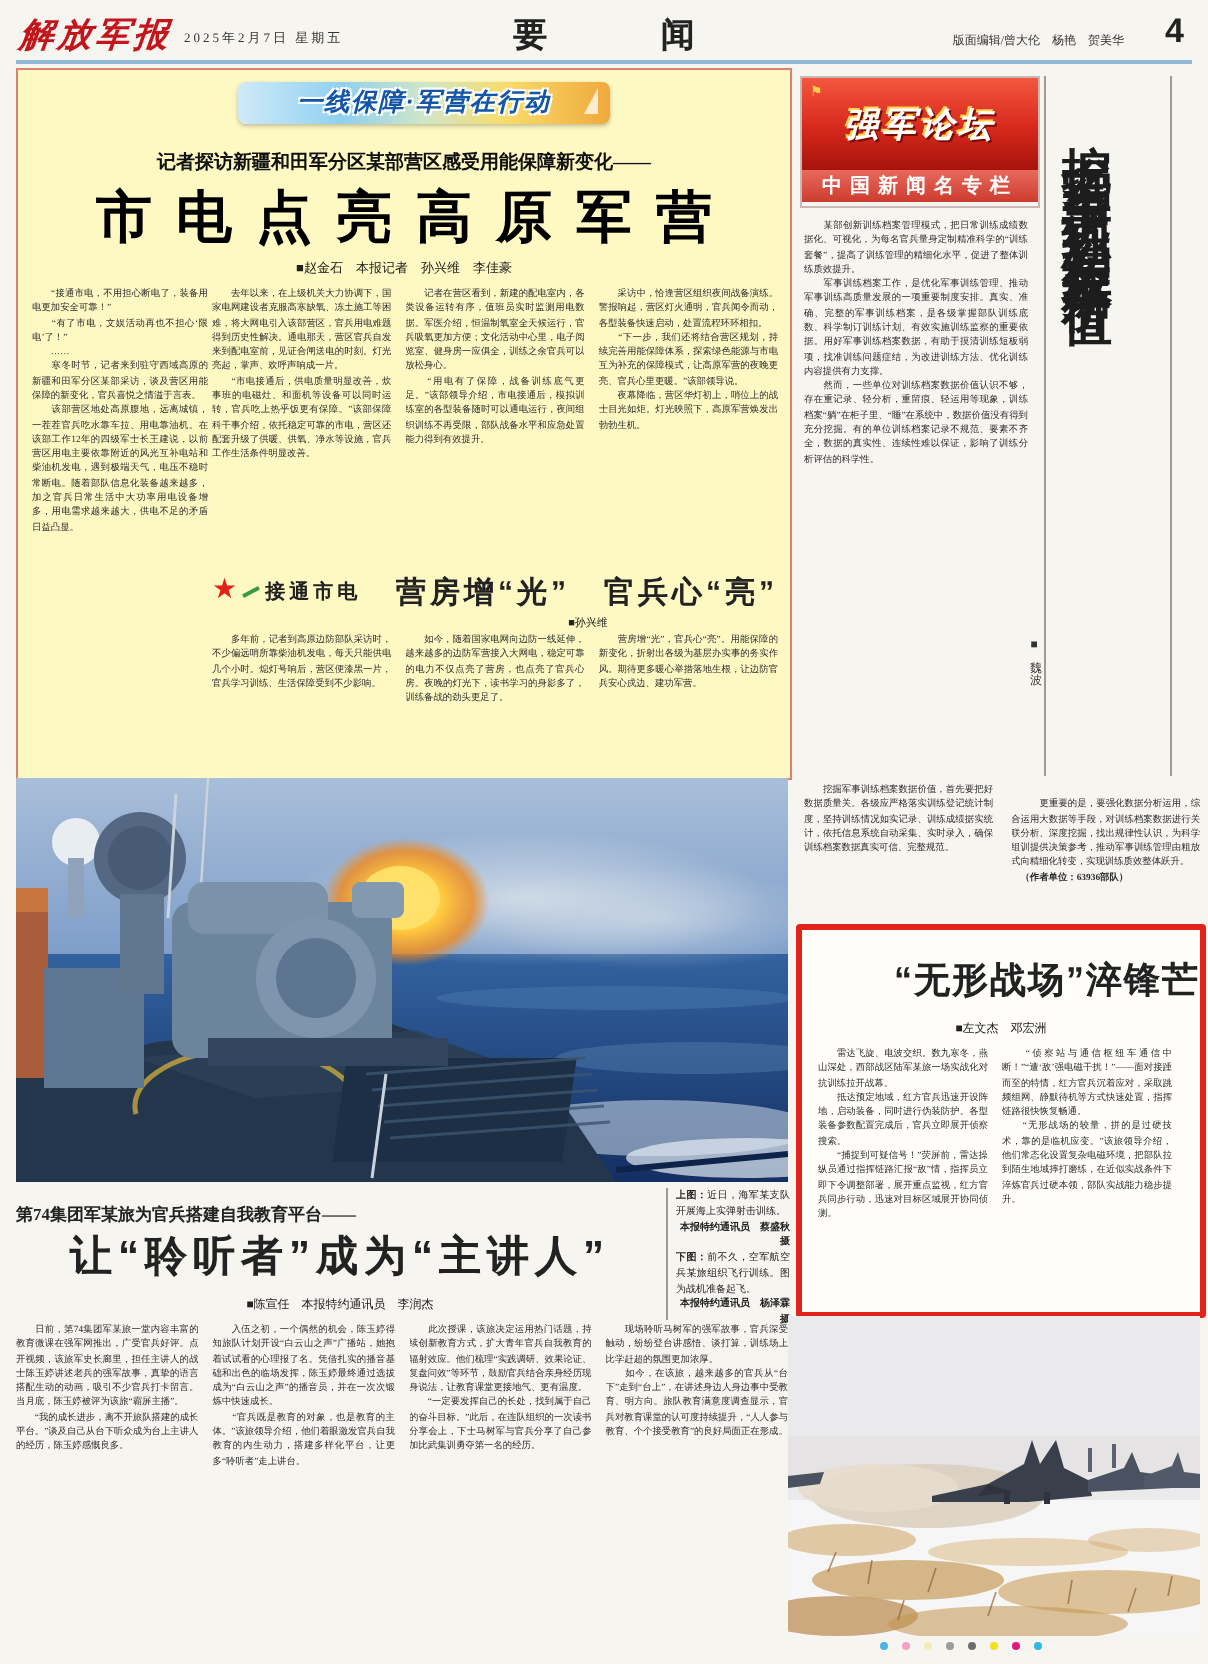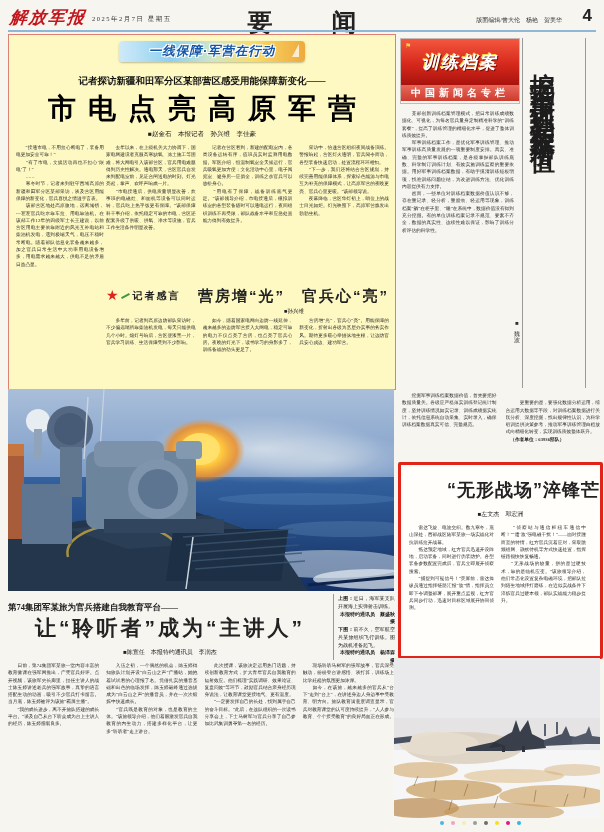--- a/index.html
+++ b/index.html
@@ -7,21 +7,21 @@
     width:604px;height:832px;position:relative;overflow:hidden;
     background:#f7f5f0;
     font-family:"Liberation Serif","DejaVu Serif",serif;
     color:#222;
   }
   .abs{position:absolute;}
   
   .masthead-logo{left:10px;top:6px;font-size:17px;font-weight:bold;color:#c3161c;
     transform:skewX(-6deg);letter-spacing:2px;font-style:italic;}
   .masthead-date{left:92px;top:15px;font-size:6.5px;letter-spacing:1.5px;color:#333;}
-  .section-title{left:0;right:0;top:6px;text-align:center;font-size:25px;font-weight:bold;
+  .section-title{left:0;right:0;top:6px;text-align:center;font-size:17px;font-weight:bold;
     letter-spacing:26px;text-indent:26px;font-family:"Liberation Sans",sans-serif;}
   .editors{right:42px;top:16px;font-size:6px;color:#333;}
   .page-num{right:12px;top:6px;font-size:17px;font-weight:bold;font-family:"Liberation Sans",sans-serif;}
   .header-rule{left:8px;top:30px;width:588px;height:2px;background:#8fb7d6;}
   
   .main-box{left:8px;top:34px;width:386px;height:354px;border:1px solid #dd8273;background:#fef9c3;}
   .banner{left:110px;top:6px;width:186px;height:21px;border-radius:4px;
     background:linear-gradient(90deg,#cfeaf8 0%,#8fd0ef 28%,#cfe6c9 50%,#f8dc6a 72%,#f0a93c 100%);
     box-shadow:0 1px 2px rgba(0,0,0,.25);display:flex;align-items:center;justify-content:center;}
   .banner-text{font-size:12.5px;font-weight:bold;font-style:italic;color:#1356a8;
@@ -122,21 +122,21 @@
 　　“用电有了保障，战备训练底气更足。”该部领导介绍，市电接通后，模拟训练室的各型装备随时可以通电运行，夜间组织训练不再受限，部队战备水平和应急处置能力得到有效提升。</div>
     <div class="bodytext">　　采访中，恰逢营区组织夜间战备演练。警报响起，营区灯火通明，官兵闻令而动，各型装备快速启动，处置流程环环相扣。
 　　“下一步，我们还将结合营区规划，持续完善用能保障体系，探索绿色能源与市电互为补充的保障模式，让高原军营的夜晚更亮、官兵心里更暖。”该部领导说。
 　　夜幕降临，营区华灯初上，哨位上的战士目光如炬。灯光映照下，高原军营焕发出勃勃生机。</div>
   </div>
 
   <div class="abs feature-row">
     <div class="feature-badge">
       <span class="star">★</span>
       <span class="swoosh"></span>
-      <span class="feature-badge-label">记者感言</span>
+      <span class="feature-badge-label">接通市电</span>
     </div>
     <div class="feature-headline">营房增“光”　官兵心“亮”</div>
   </div>
   <div class="abs feature-byline">■孙兴维</div>
   <div class="abs fcols colrow">
     <div class="bodytext">　　多年前，记者到高原边防部队采访时，不少偏远哨所靠柴油机发电，每天只能供电几个小时。熄灯号响后，营区便漆黑一片，官兵学习训练、生活保障受到不少影响。</div>
     <div class="bodytext">　　如今，随着国家电网向边防一线延伸，越来越多的边防军营接入大网电，稳定可靠的电力不仅点亮了营房，也点亮了官兵心房。夜晚的灯光下，读书学习的身影多了，训练备战的劲头更足了。</div>
     <div class="bodytext">　　营房增“光”，官兵心“亮”。用能保障的新变化，折射出各级为基层办实事的务实作风。期待更多暖心举措落地生根，让边防官兵安心戍边、建功军营。</div>
   </div>
 </div>
@@ -228,21 +228,21 @@
 　　“官兵既是教育的对象，也是教育的主体。”该旅领导介绍，他们着眼激发官兵自我教育的内生动力，搭建多样化平台，让更多“聆听者”走上讲台。</div>
   <div class="bodytext">　　此次授课，该旅决定运用热门话题，持续创新教育方式，扩大青年官兵自我教育的辐射效应。他们梳理“实践调研、效果论证、复盘问效”等环节，鼓励官兵结合亲身经历现身说法，让教育课堂更接地气、更有温度。
 　　“一定要发挥自己的长处，找到属于自己的奋斗目标。”此后，在连队组织的一次读书分享会上，下士马树军与官兵分享了自己参加比武集训勇夺第一名的经历。</div>
   <div class="bodytext">　　现场聆听马树军的强军故事，官兵深受触动，纷纷登台讲感悟、谈打算，训练场上比学赶超的氛围更加浓厚。
 　　如今，在该旅，越来越多的官兵从“台下”走到“台上”，在讲述身边人身边事中受教育、明方向。旅队教育满意度调查显示，官兵对教育课堂的认可度持续提升，“人人参与教育、个个接受教育”的良好局面正在形成。</div>
 </div>
 
 <div class="abs op-banner">
   <div class="op-banner-main">
     <span class="op-flag">⚑</span>
-    <span class="op-banner-title">训练档案</span>
+    <span class="op-banner-title">强军论坛</span>
   </div>
   <div class="op-banner-strip">
     <span class="op-banner-sub">中国新闻名专栏</span>
   </div>
 </div>
 <div class="abs op-col1 bodytext">　　某部创新训练档案管理模式，把日常训练成绩数据化、可视化，为每名官兵量身定制精准科学的“训练套餐”，提高了训练管理的精细化水平，促进了整体训练质效提升。
 　　军事训练档案工作，是优化军事训练管理、推动军事训练高质量发展的一项重要制度安排。真实、准确、完整的军事训练档案，是各级掌握部队训练底数、科学制订训练计划、有效实施训练监察的重要依据。用好军事训练档案数据，有助于摸清训练短板弱项，找准训练问题症结，为改进训练方法、优化训练内容提供有力支撑。
 　　然而，一些单位对训练档案数据价值认识不够，存在重记录、轻分析，重留痕、轻运用等现象，训练档案“躺”在柜子里、“睡”在系统中，数据价值没有得到充分挖掘。有的单位训练档案记录不规范、要素不齐全，数据的真实性、连续性难以保证，影响了训练分析评估的科学性。</div>
 <div class="abs op-rule-l"></div>
 <div class="abs op-rule-r"></div>

